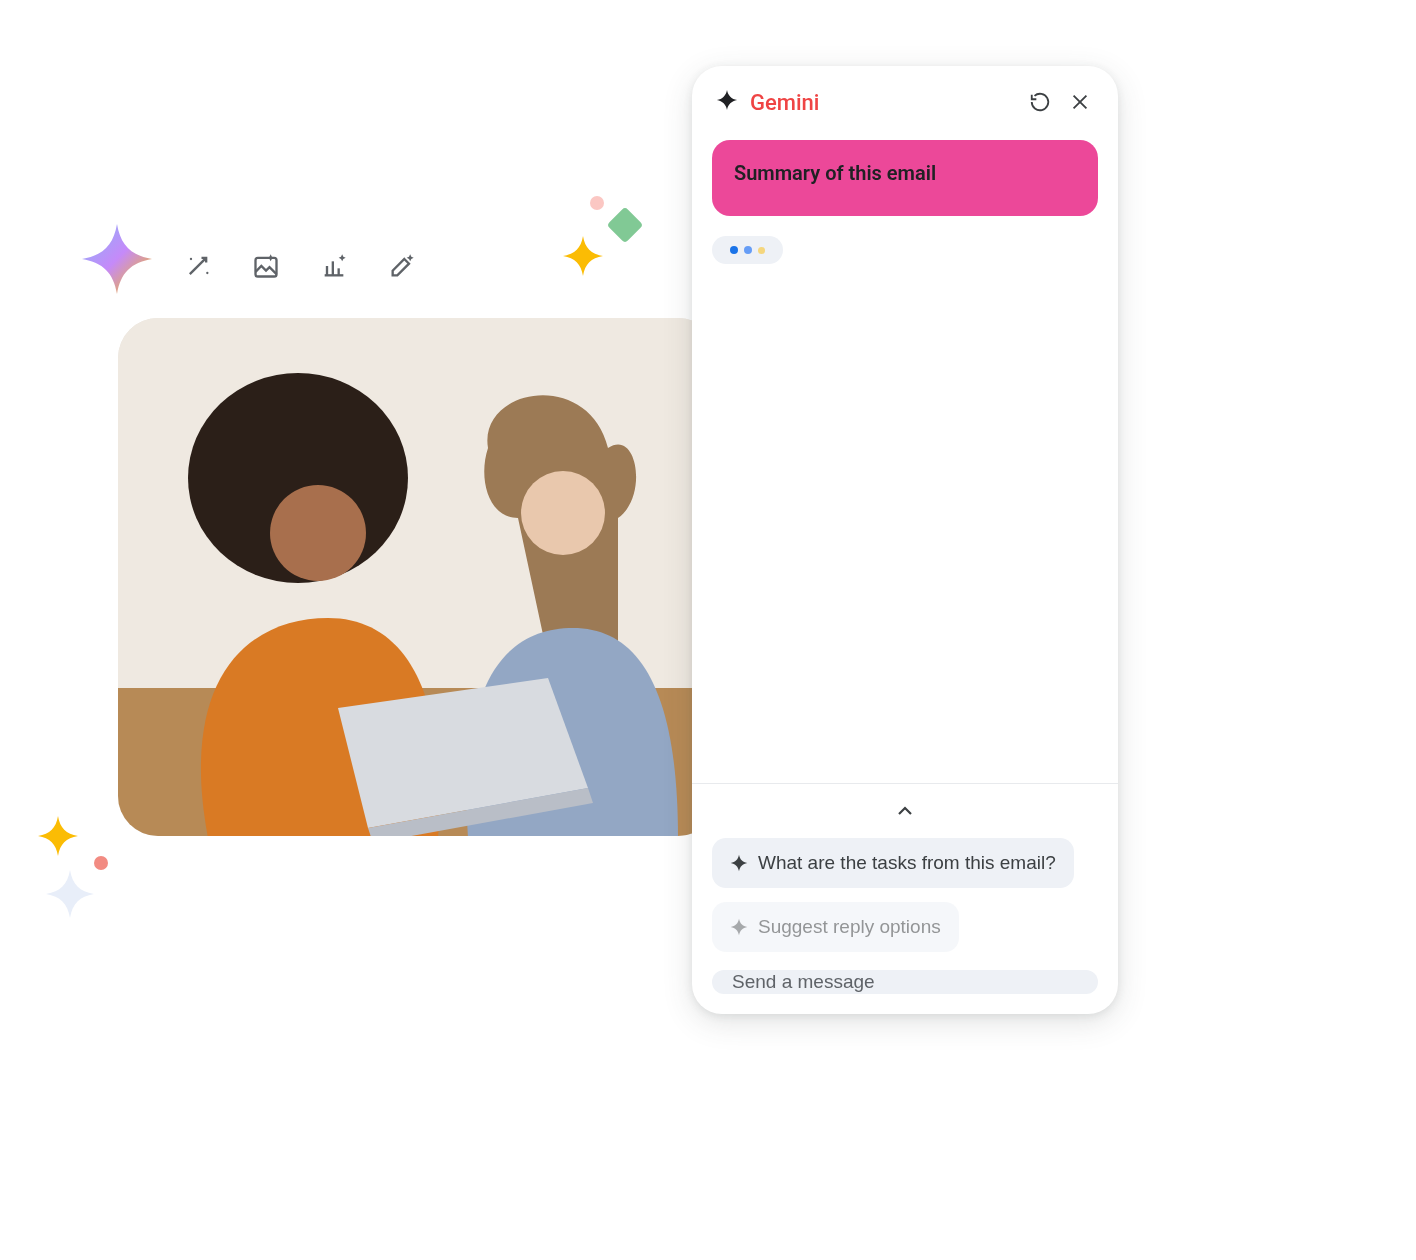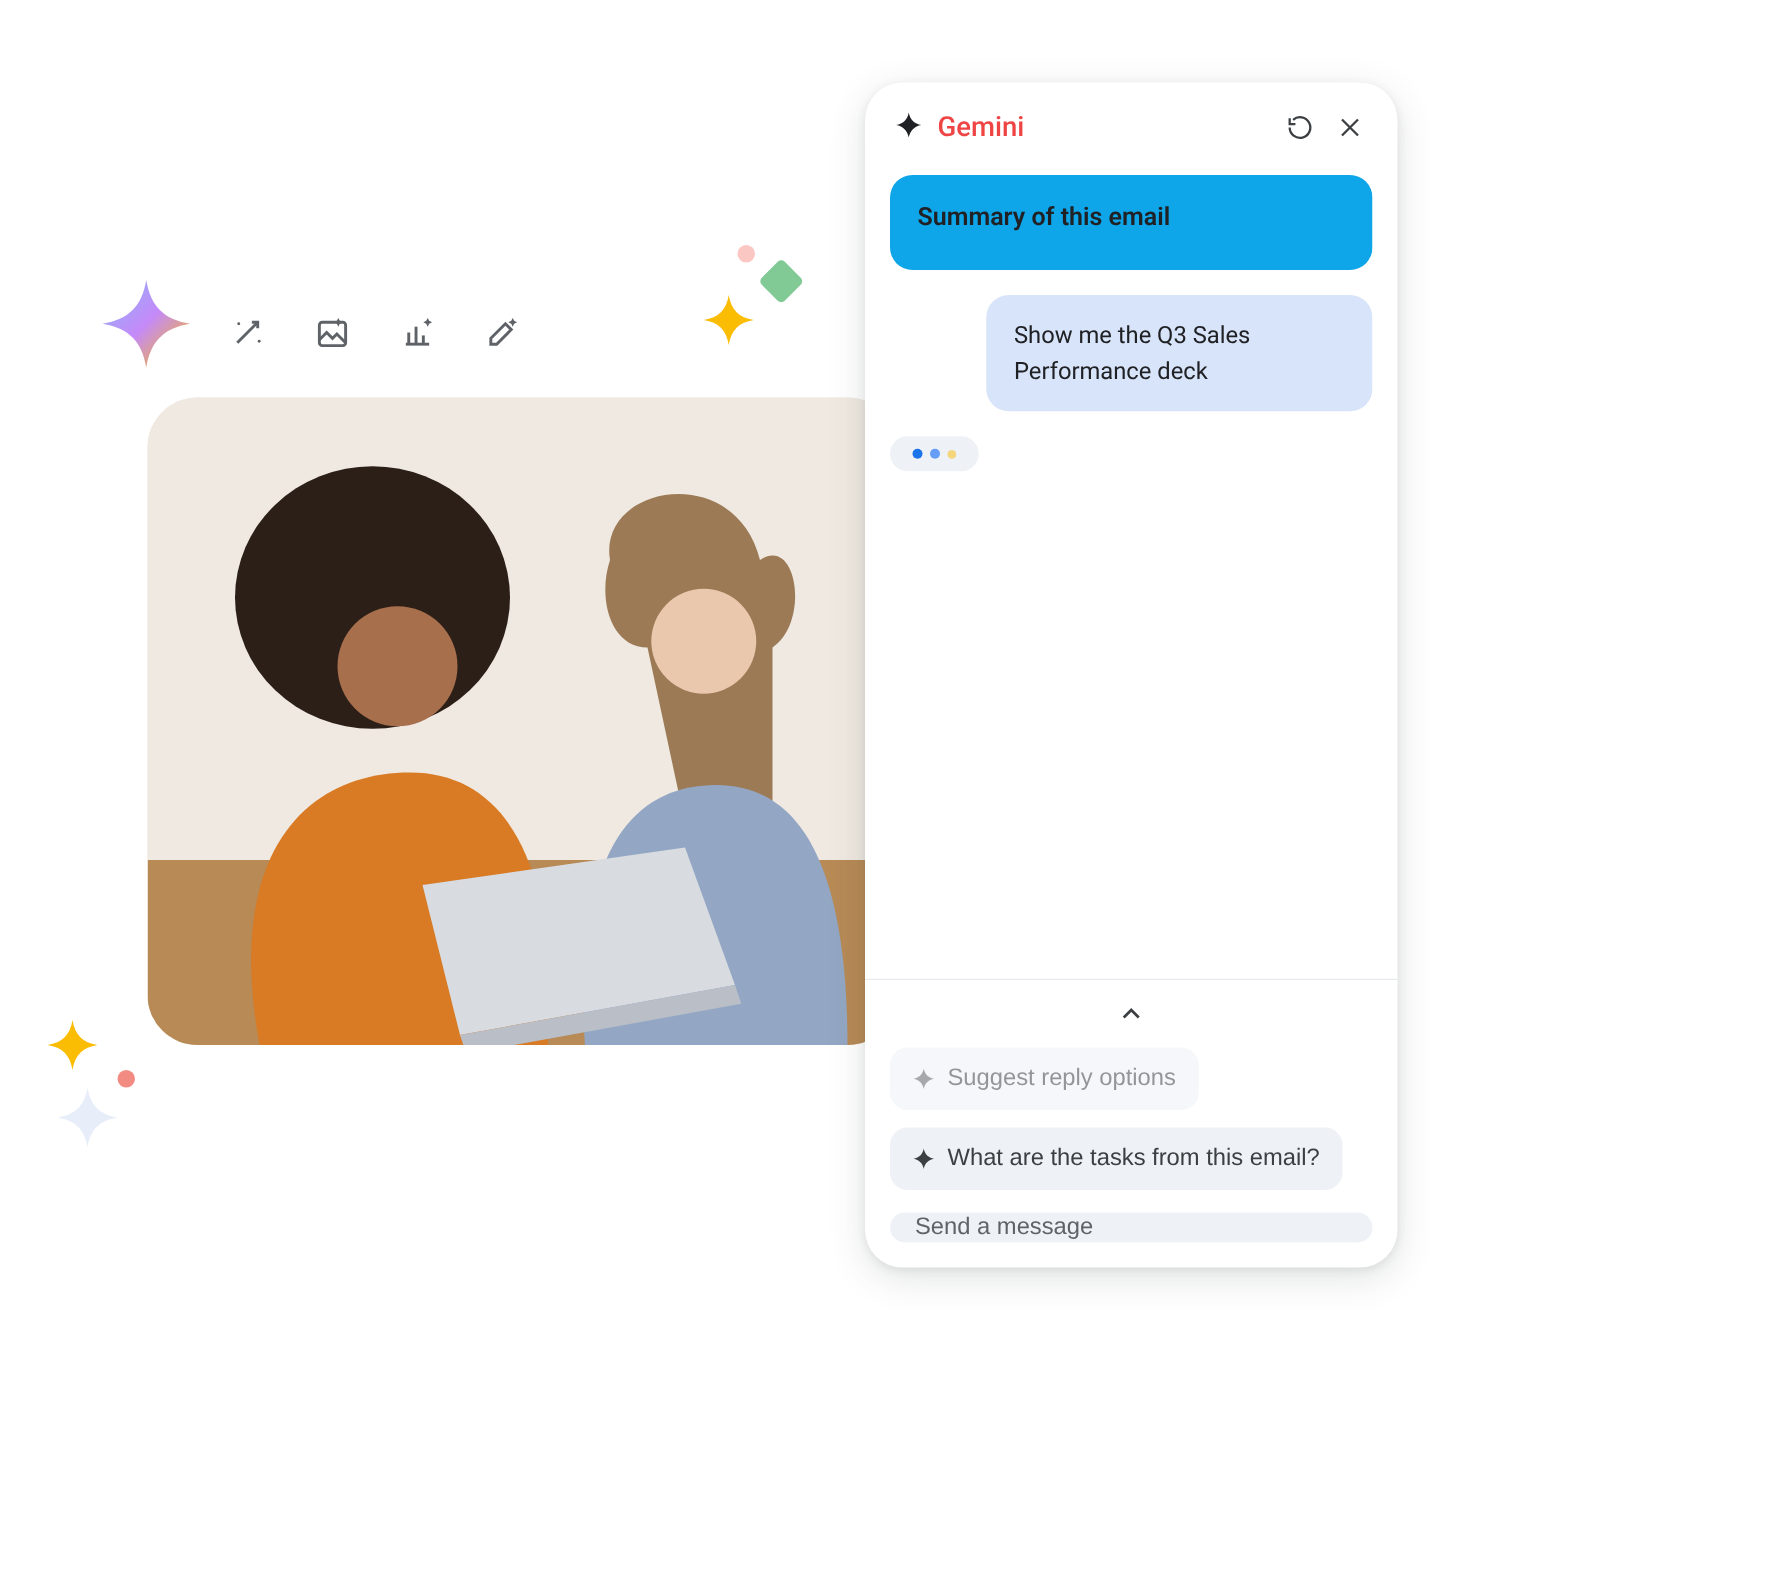--- a/index.html
+++ b/index.html
@@ -92,21 +92,21 @@
   }
 
   .bubble {
     border-radius: 18px;
     padding: 18px 22px;
     line-height: 1.5;
     font-size: 19px;
     color: #202124;
   }
   .bubble-assistant {
-    background: #0ea5e9;
+    background: #ec4899;
     align-self: stretch;
   }
   .bubble-user {
     background: #d7e4f9;
     align-self: flex-end;
     max-width: 80%;
   }
   .summary-title {
     font-weight: 600;
     margin-bottom: 10px;
@@ -288,51 +288,48 @@
           <path d="M5 5l14 14M19 5L5 19"></path>
         </svg>
     </button>
   </div>
 
   <div class="chat-scroll">
     <div class="bubble bubble-assistant">
       <div class="summary-title">Summary of this email</div>
     </div>
 
-    <div class="bubble bubble-user">
-      <span>Show me the Q3 Sales Performance deck</span>
-    </div>
 
     <div class="typing">
       <span class="dot d1"></span>
         <span class="dot d2"></span>
         <span class="dot d3"></span>
     </div>
   </div>
 
   <div class="panel-bottom">
     <div class="expand-row">
       <button>
         <svg viewBox="0 0 24 24" fill="none" stroke="#3c4043" stroke-width="2.2">
             <path d="M6 15l6-6 6 6"></path>
           </svg>
       </button>
     </div>
 
+    <button class="chip">
+      <svg viewBox="0 0 24 24">
+          <path d="M12 1 C13 7 17 11 23 12 C17 13 13 17 12 23 C11 17 7 13 1 12 C7 11 11 7 12 1 Z" fill="#3c4043"></path>
+        </svg>
+      <span class="lbl">What are the tasks from this email?</span>
+    </button>
+
     <button class="chip faded">
       <svg viewBox="0 0 24 24">
           <path d="M12 1 C13 7 17 11 23 12 C17 13 13 17 12 23 C11 17 7 13 1 12 C7 11 11 7 12 1 Z" fill="#5f6368"></path>
         </svg>
       <span class="lbl">Suggest reply options</span>
     </button>
 
-    <button class="chip">
-      <svg viewBox="0 0 24 24">
-          <path d="M12 1 C13 7 17 11 23 12 C17 13 13 17 12 23 C11 17 7 13 1 12 C7 11 11 7 12 1 Z" fill="#3c4043"></path>
-        </svg>
-      <span class="lbl">What are the tasks from this email?</span>
-    </button>
-
     <div class="input-pill">
       <input type="text" placeholder="Send a message" style="">
     </div>
   </div>
 </div>
 
 </body></html>

